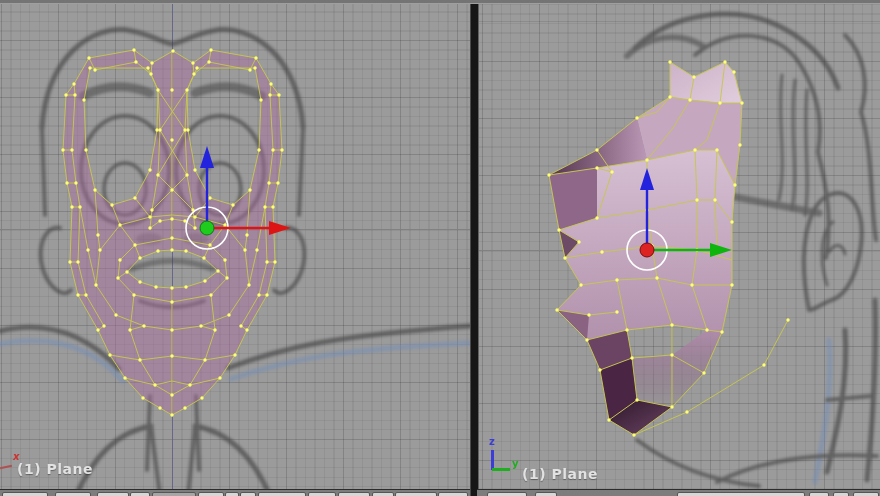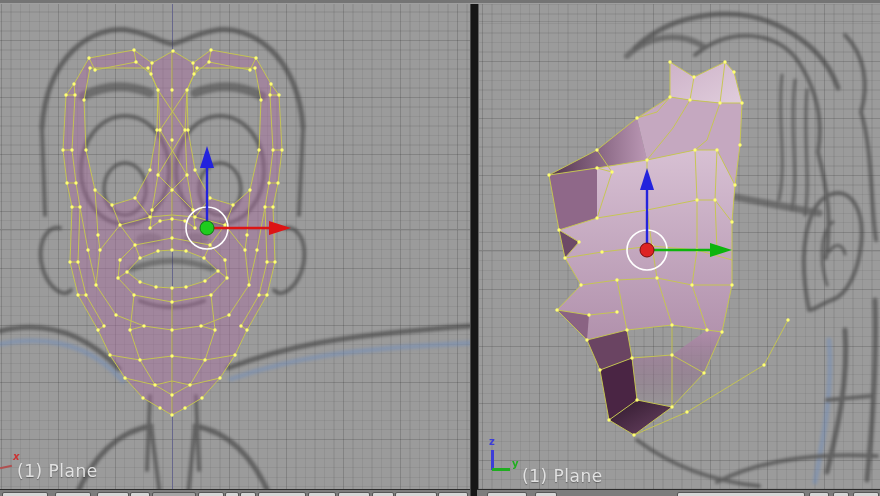--- a/index.html
+++ b/index.html
@@ -18,22 +18,22 @@
   #vp-side  .gridlayer{background-position:5px 3px,5px 3px,5px 22px,5px 22px;}
   .axis-z-line{position:absolute;top:0;bottom:0;width:1px;background:#63638e;opacity:.85;}
   .axis-x-line{position:absolute;left:0;right:0;height:1px;background:#7e7e7e;opacity:.9;}
   .topstrip{position:absolute;top:0;left:0;right:0;height:3px;background:#747474;border-bottom:1px solid #9f9f9f;z-index:6;}
   #divider{position:absolute;top:0;left:470px;width:7px;height:496px;background:#161616;border-left:1px solid #4a4a4a;border-right:1px solid #606060;z-index:5;}
   svg{position:absolute;inset:0;}
   .sk{stroke:#3f3f3f;fill:none;stroke-linecap:round;stroke-linejoin:round;}
   .skb{stroke:#6d8cbe;fill:none;stroke-linecap:round;}
   .sketch{filter:blur(1.7px);opacity:.62;}
   .w{stroke:var(--wire);stroke-width:1;fill:none;stroke-linejoin:round;opacity:.95;}
-  .objlabel{position:absolute;color:var(--labelcol);font-size:17px;letter-spacing:.5px;
-    text-shadow:0 1px 1px rgba(0,0,0,.35);z-index:4;white-space:nowrap;}
+  .objlabel{position:absolute;color:var(--labelcol);font-size:14px;letter-spacing:.5px;
+    text-shadow:0 1px 1px rgba(0,0,0,.35);z-index:4;white-space:nowrap;font-weight:bold;}
   .mini-axis{position:absolute;z-index:4;}
   .mini-z{position:absolute;width:3px;height:20px;background:#3c3cd8;left:6px;top:12px;}
   .mini-y{position:absolute;width:18px;height:3px;background:#1fae1f;left:7px;top:30px;}
   .mini-zlab{position:absolute;left:4px;top:-2px;color:#3c3cd8;font-size:10px;font-weight:bold;}
   .mini-ylab{position:absolute;left:27px;top:20px;color:#1fae1f;font-size:10px;font-weight:bold;}
   .mini-xlab{position:absolute;color:#c33;font-size:10px;font-style:italic;font-weight:bold;z-index:4;}
   .mini-xline{position:absolute;width:12px;height:2px;background:#b05050;transform:rotate(-12deg);z-index:4;}
   .header{position:absolute;left:0;right:0;top:489px;height:7px;background:#7d7d7d;border-top:1px solid #2c2c2c;z-index:7;}
   .hbtn{position:absolute;top:2px;height:8px;background:#d7d7d7;border:1px solid #565656;border-radius:2px 2px 0 0;}
   .hbtn.pressed{background:#a6a6a6;}

